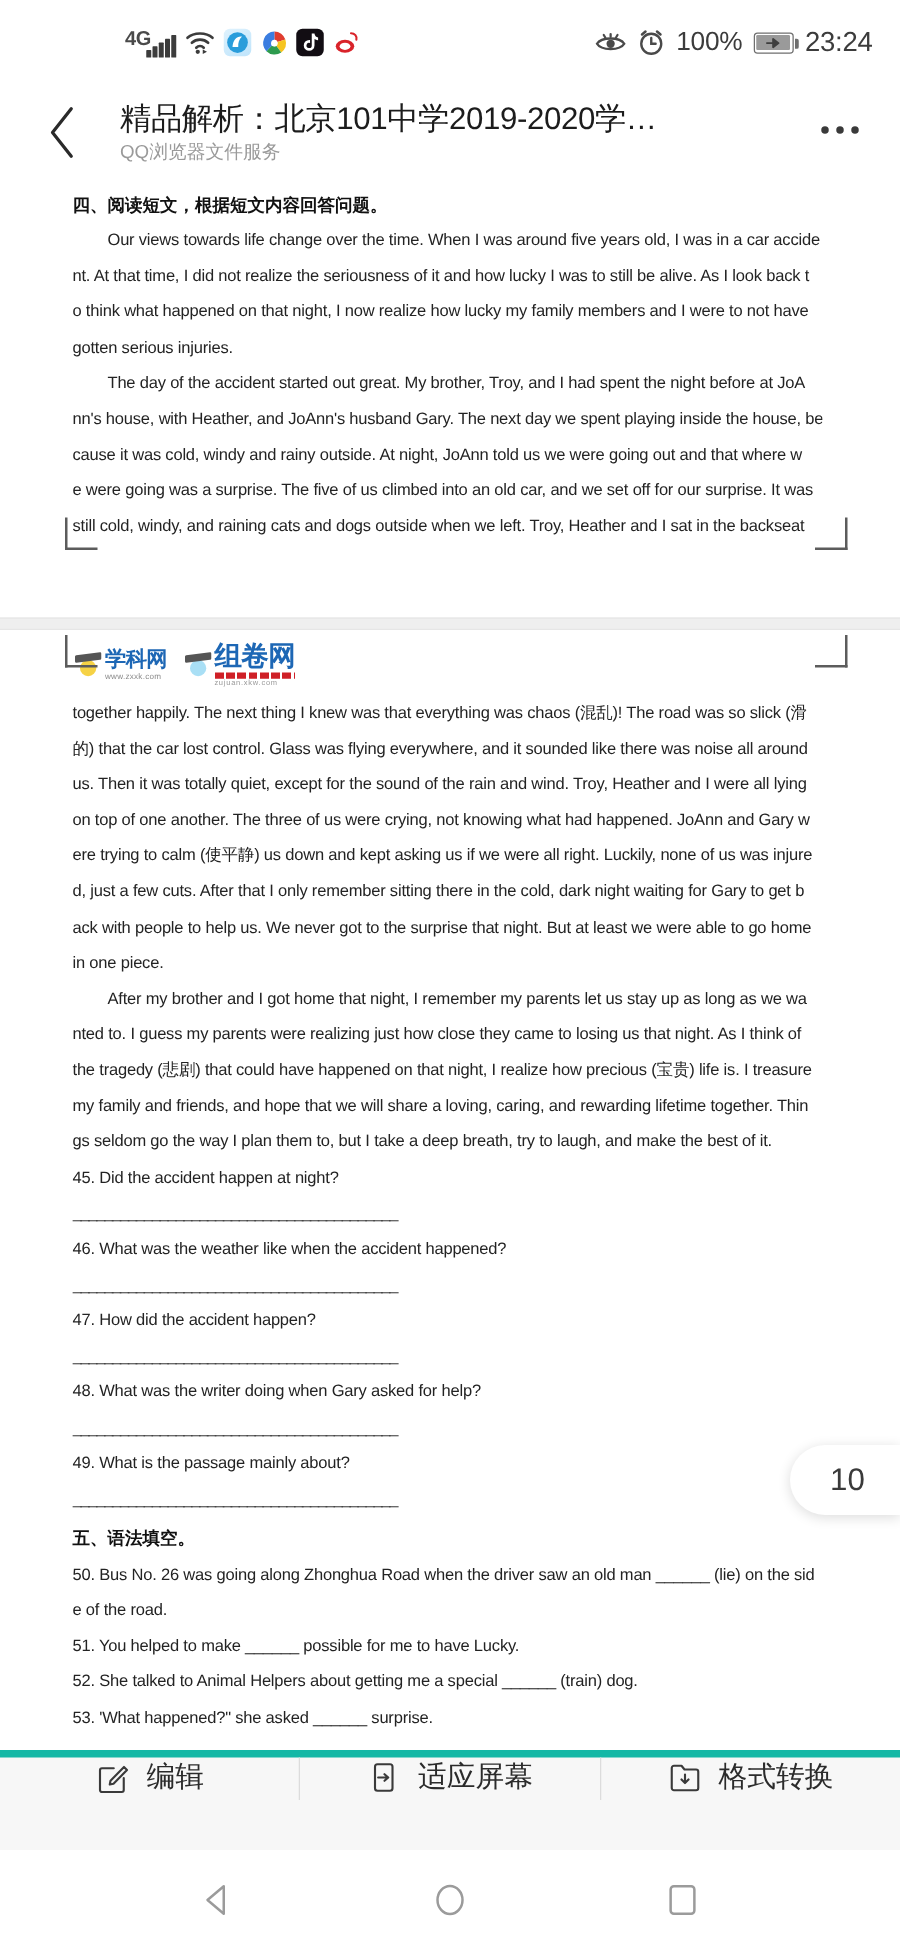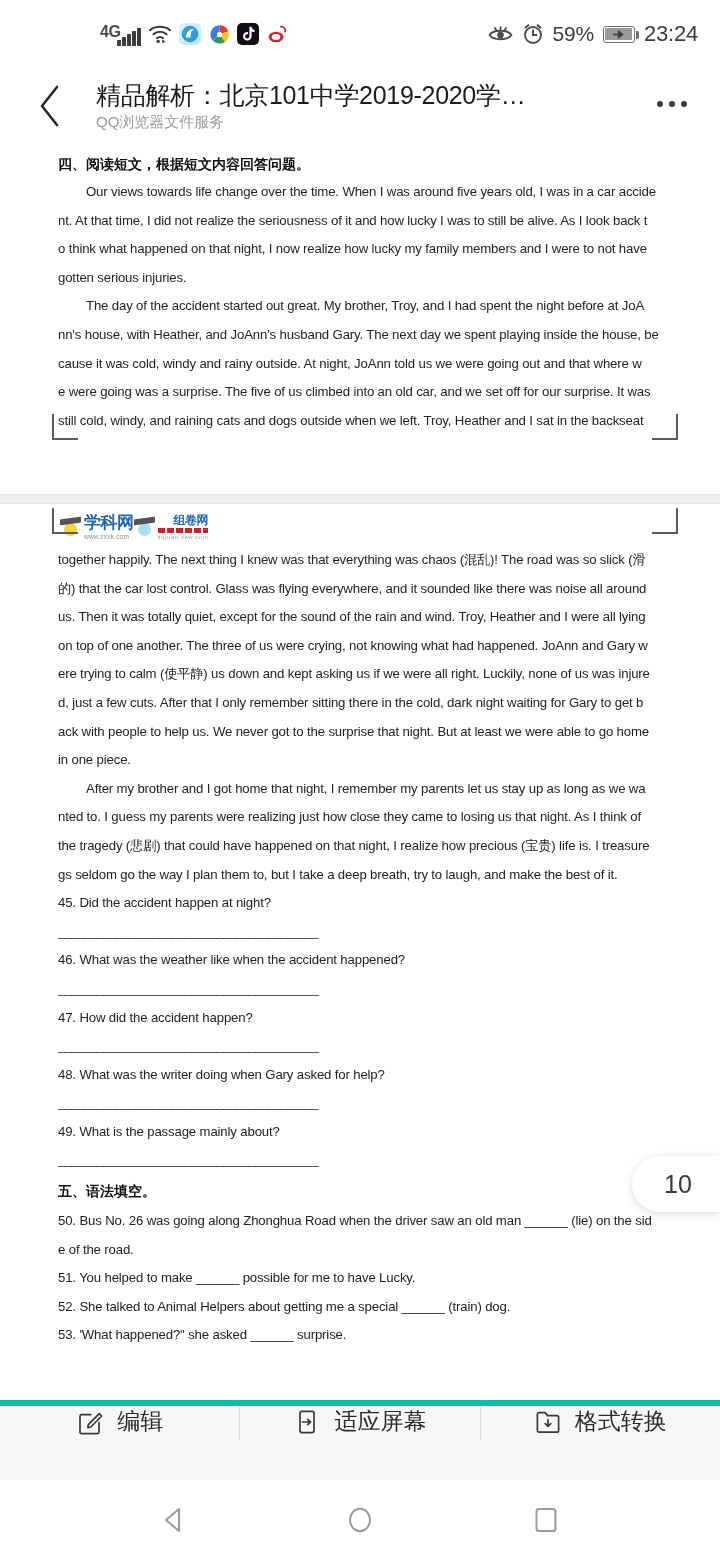--- a/index.html
+++ b/index.html
@@ -94,29 +94,29 @@
   
   .crop { position: absolute; width: 26px; height: 26px; }
   .crop i { position: absolute; background: #5c5c5c; }
   .crop-bl { border: 0; }
   .crop-bl i.h { left: 0; bottom: 0; width: 26px; height: 1.6px; }
   .crop-bl i.v { left: 0; bottom: 0; width: 1.6px; height: 26px; }
   .crop-br i.h { right: 0; bottom: 0; width: 26px; height: 1.6px; }
   .crop-br i.v { right: 0; bottom: 0; width: 1.6px; height: 26px; }
 
   
-  .wm-row { display: flex; align-items: center; padding: 6px 0 2px 60px; }
+  .wm-row { display: flex; align-items: center; gap: 14px; padding: 6px 0 2px 60px; }
   .wm { display: flex; align-items: center; gap: 3px; }
   .wm-cap { width: 21px; height: 19px; position: relative; }
   .wm-cap .board { position:absolute; left:0; top:0; width:21px; height:6px; background:#555; border-radius:1px;
                    transform: skewY(-7deg); }
   .wm-cap .face  { position:absolute; left:4px; top:5px; width:13px; height:13px; border-radius:50%; background:#f6d245; }
   .wm-cap .face2 { position:absolute; left:4px; top:5px; width:13px; height:13px; border-radius:50%; background:#a9dff5; }
   .wm-txt1 { font-size: 17px; font-weight: 700; color: #1d67b5; letter-spacing: -0.5px; line-height: 1; }
-  .wm-txt2 { font-size: 12px; font-weight: 700; color: #1d67b5; letter-spacing: -0.5px; line-height: 1; margin-left: 16px; }
+  .wm-txt2 { font-size: 22px; font-weight: 700; color: #1d67b5; letter-spacing: -0.5px; line-height: 1; }
   .wm-url { font-size: 6.5px; color: #8a8a8a; letter-spacing: 0.2px; margin-top: 2px; }
   .wm-bar { height: 5px; width: 100%; background: repeating-linear-gradient(90deg,#cf2027 0 7px,#ffffff 7px 9px); margin-top:2px; }
   .wm-sub { font-size: 6px; color: #9a9a9a; letter-spacing: 0.6px; margin-top: 1px; }
   .wm-col { display: flex; flex-direction: column; }
 
   
   .page-pill {
     position: absolute; right: 0; top: 1012px;
     min-width: 88px; height: 56px;
     background: #ffffff; border-radius: 28px 0 0 28px;
@@ -216,21 +216,21 @@
           <path d="M12.5 2.2 v2.2 M7 3 l1.2 2 M18 3 l-1.2 2" stroke="#4a4a4a" stroke-width="1.8" stroke-linecap="round"></path>
         </svg>
       </span>
       <span class="ic">
         <svg width="22" height="22" viewBox="0 0 22 22">
           <circle cx="11" cy="12" r="8" fill="none" stroke="#4a4a4a" stroke-width="1.9"></circle>
           <path d="M11 7.3 V12 h3.5" fill="none" stroke="#4a4a4a" stroke-width="1.9" stroke-linecap="round"></path>
           <path d="M3.6 4.6 L6.4 2.2 M18.4 4.6 L15.6 2.2" stroke="#4a4a4a" stroke-width="2" stroke-linecap="round"></path>
         </svg>
       </span>
-      <span class="batt-pct">59%</span>
+      <span class="batt-pct">100%</span>
       <span class="batt">
         <span class="batt-fill"></span>
         <svg width="18" height="11" viewBox="0 0 18 11" style="position:relative;z-index:2">
           <path d="M3 5.5 h9 M8.5 2.2 L12.8 5.5 L8.5 8.8 Z" stroke="#3e3e3e" stroke-width="1.5" fill="#3e3e3e" stroke-linejoin="round"></path>
         </svg>
       </span>
       <span class="clock-txt">23:24</span>
     </div>
   </div>
 
@@ -328,20 +328,21 @@
         <div class="doc-line">ere trying to calm (使平静) us down and kept asking us if we were all right. Luckily, none of us was injure</div>
         <div class="doc-line">d, just a few cuts. After that I only remember sitting there in the cold, dark night waiting for Gary to get b</div>
         <div class="doc-line">ack with people to help us. We never got to the surprise that night. But at least we were able to go home</div>
         <div class="doc-line">in one piece.</div>
       </div>
 
       <div class="doc-text">
         <div class="doc-line indent">After my brother and I got home that night, I remember my parents let us stay up as long as we wa</div>
         <div class="doc-line">nted to. I guess my parents were realizing just how close they came to losing us that night. As I think of</div>
         <div class="doc-line">the tragedy (悲剧) that could have happened on that night, I realize how precious (宝贵) life is. I treasure</div>
+        <div class="doc-line">my family and friends, and hope that we will share a loving, caring, and rewarding lifetime together. Thin</div>
         <div class="doc-line">gs seldom go the way I plan them to, but I take a deep breath, try to laugh, and make the best of it.</div>
       </div>
 
       <div class="doc-text">
         <div class="doc-line">45. Did the accident happen at night?</div>
         <div class="doc-line ans-line">_________________________________________</div>
         <div class="doc-line">46. What was the weather like when the accident happened?</div>
         <div class="doc-line ans-line">_________________________________________</div>
         <div class="doc-line">47. How did the accident happen?</div>
         <div class="doc-line ans-line">_________________________________________</div>

